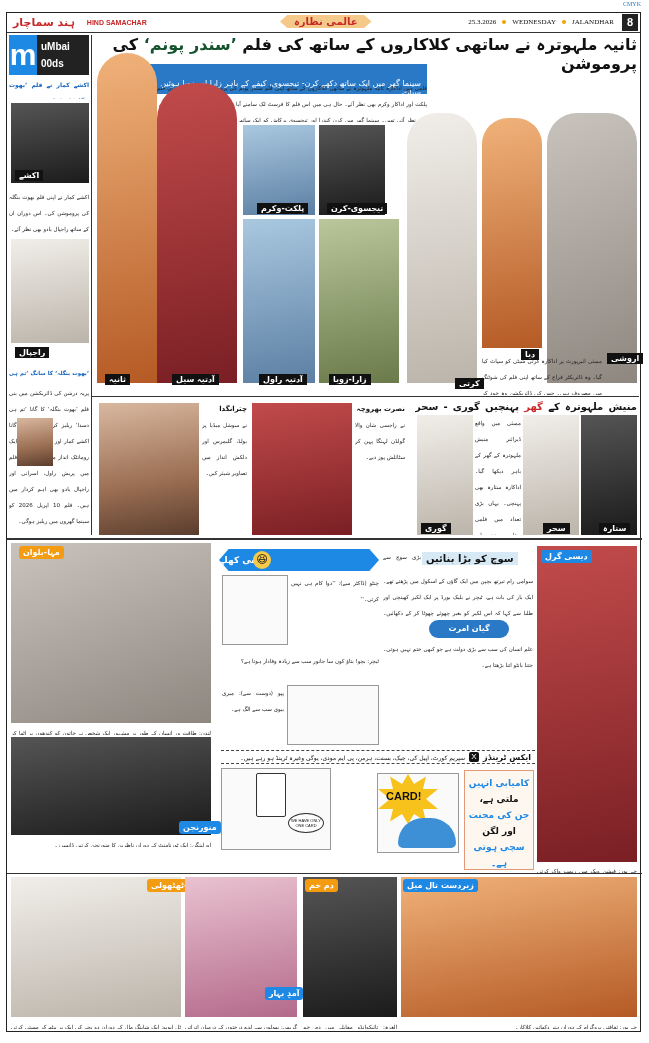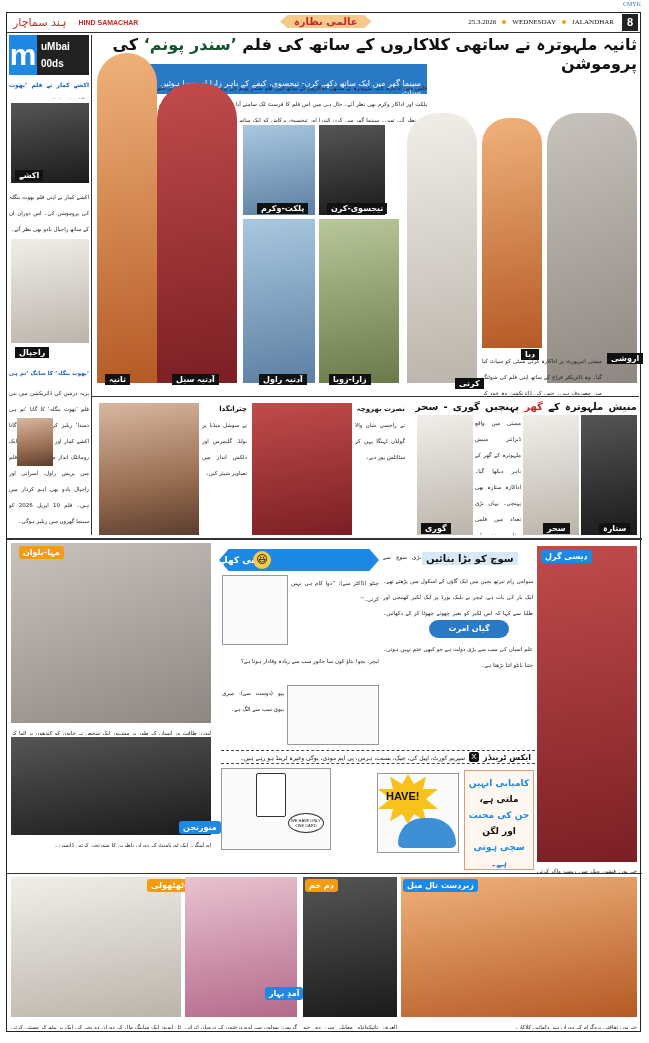--- a/index.html
+++ b/index.html
@@ -1,20 +1,20 @@
 <!DOCTYPE html>
 <html><head>
 <meta charset="utf-8">
 <style>
   * { box-sizing: border-box; margin: 0; padding: 0; }
   body { width: 649px; height: 1043px; background: #fff; font-family: "DejaVu Sans", sans-serif; position: relative; overflow: hidden; color: #111; }
   .page { position: absolute; left: 6px; top: 12px; width: 635px; height: 1020px; border: 1.5px solid #222; }
   .cmyk { position: absolute; right: 8px; top: 1px; font-size: 6px; color: #2b7bbf; font-family: "Liberation Serif", serif; }
   .masthead { position: absolute; left: 0; top: 0; width: 100%; height: 20px; border-bottom: 1.5px solid #333; display: flex; align-items: center; }
-  .brand-urdu { color: #c62828; font-weight: normal; font-size: 11px; margin-left: 6px; font-family: "DejaVu Sans", sans-serif; direction: rtl; }
+  .brand-urdu { color: #c62828; font-weight: bold; font-size: 11px; margin-left: 6px; font-family: "DejaVu Sans", sans-serif; direction: rtl; }
   .brand-en { color: #c62828; font-weight: bold; font-size: 7px; margin-left: 12px; font-family: "Liberation Sans", sans-serif; }
   .section-badge { position: absolute; left: 273px; top: 2px; background: #f5c98a; color: #c62828; font-size: 10px; font-weight: bold; padding: 1px 14px; clip-path: polygon(8% 0, 92% 0, 100% 50%, 92% 100%, 8% 100%, 0 50%); direction: rtl; }
   .dateline { position: absolute; right: 26px; top: 5px; font-size: 7px; font-family: "Liberation Serif", serif; display: flex; gap: 6px; align-items: center; }
   .dot { width: 4px; height: 4px; border-radius: 50%; background: #f0a500; display: inline-block; }
   .page-num { position: absolute; right: 2px; top: 1px; width: 16px; height: 17px; background: #222; color: #fff; font-size: 11px; font-weight: bold; text-align: center; line-height: 17px; font-family: "Liberation Sans", sans-serif; }
   .photo { position: absolute; overflow: hidden; }
   .cap { position: absolute; background: #111; color: #fff; font-size: 8px; font-weight: bold; padding: 1px 4px; direction: rtl; }
   .tag-orange { position: absolute; background: #f39c12; color: #fff; font-size: 8px; font-weight: bold; padding: 2px 4px; border-radius: 3px; direction: rtl; }
   .tag-blue { position: absolute; background: #1e88e5; color: #fff; font-size: 8px; font-weight: bold; padding: 2px 4px; border-radius: 3px; direction: rtl; }
   .body-text { position: absolute; font-size: 5.5px; line-height: 16px; color: #222; direction: rtl; text-align: justify; overflow: hidden; }
@@ -183,21 +183,21 @@
     <span class="x-logo">X</span>
     <span>سپریم کورٹ، اپیل کی، چیک، بسنت، ہرمن، پی ایم مودی، یوگی وغیرہ ٹرینڈ ہو رہے ہیں۔</span>
   </div>
 
   <div class="cartoon" style="left:214px;top:755px;width:110px;height:82px;">
     <div class="card" style="left:34px;top:4px;"></div>
     <div style="position:absolute;left:66px;top:44px;width:36px;height:20px;border:1px solid #333;border-radius:50%;font-size:4px;text-align:center;padding-top:4px;background:#fff;font-family:'Liberation Sans',sans-serif;">WE HAVE ONLY ONE CARD</div>
   </div>
   <div class="cartoon taco">
     <div class="burst"></div>
-    <div class="taco-txt">HAVE!</div>
+    <div class="taco-txt">CARD!</div>
     <div style="position:absolute;left:20px;top:44px;width:58px;height:30px;background:#3d8fd6;border-radius:30px 30px 6px 6px;"></div>
   </div>
 
   <div class="quote-box">
     <div class="blue-l">کامیابی انہیں</div>
     <div class="dark-l">ملتی ہے،</div>
     <div class="blue-l">جن کی محنت</div>
     <div class="dark-l">اور لگن</div>
     <div class="blue-l">سچی ہوتی ہے۔</div>
   </div>

